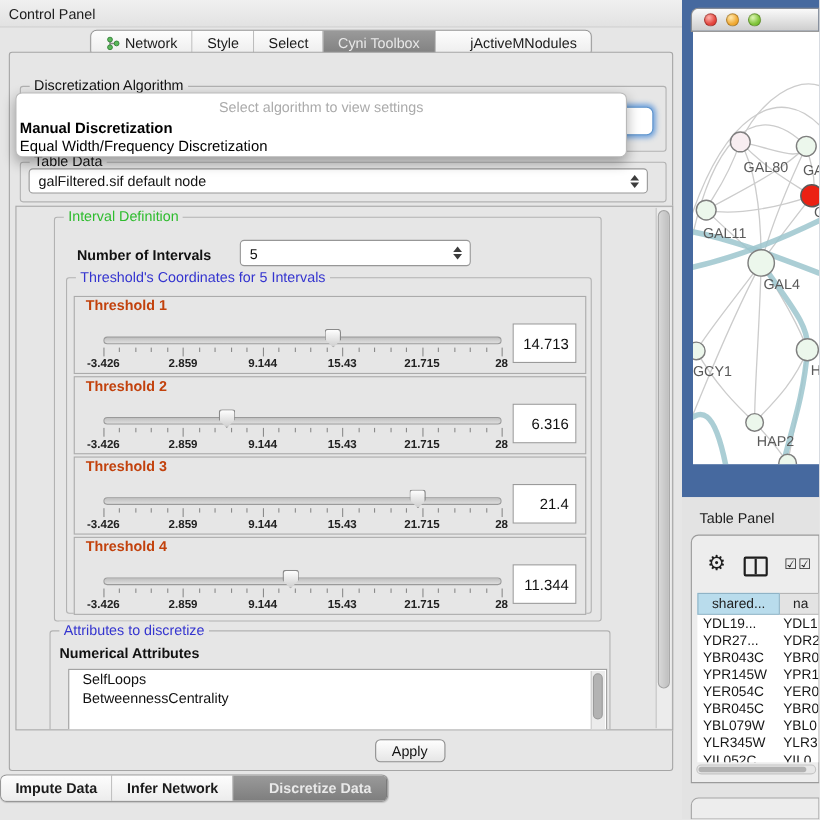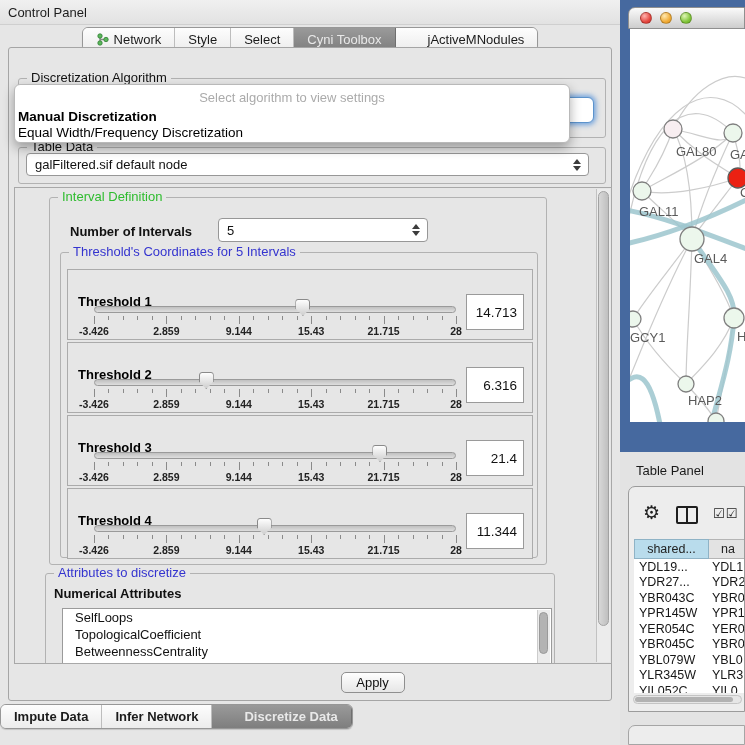--- a/index.html
+++ b/index.html
@@ -55,21 +55,21 @@
     border:1px solid #a8a8a8;background:#e6e6e6;overflow:hidden;}
   .vscroll{position:absolute;right:1px;top:1px;width:14px;height:473px;background:#ececec;
     border-left:1px solid #c2c2c2;}
   .vscroll .thumb{position:absolute;left:1px;top:2px;width:11px;height:92%;
     background:linear-gradient(90deg,#d8d8d8,#bfbfbf);border:1px solid #a2a2a2;border-radius:6px;}
 
   .bold-label{font-weight:bold;font-size:13px;color:#111;}
 
   .threshold-box{position:absolute;left:6px;width:466px;height:71px;border:1px solid #ababab;
     background:#e6e6e6;}
-  .t-label{position:absolute;left:10px;top:24px;font-weight:bold;font-size:13px;color:#000000;}
+  .t-label{position:absolute;left:10px;top:0;font-weight:bold;font-size:13px;color:#c2410c;}
   .t-track{position:absolute;left:26px;top:36px;width:362px;height:7px;border:1px solid #9a9a9a;
     border-radius:4px;background:linear-gradient(#c0c0c0,#dedede);}
   .t-thumb{position:absolute;top:29px;width:15px;height:17px;
     background:linear-gradient(#fefefe,#cfcfcf);border:1px solid #8a8a8a;border-radius:3px;
     clip-path:polygon(0 0,100% 0,100% 55%,50% 100%,0 55%);}
   .t-ticks{position:absolute;left:26px;top:46px;width:362px;height:9px;}
   .t-ticks i{position:absolute;top:0;width:1px;background:#8a8a8a;}
   .t-ticklabels{position:absolute;left:26px;top:55px;width:362px;height:12px;}
   .t-ticklabels span{position:absolute;transform:translateX(-50%);font-size:10.5px;
     font-weight:bold;color:#222;white-space:nowrap;}
@@ -385,21 +385,20 @@
     </div>
 
     <div class="groupbox" style="left:30px;top:385px;width:510px;height:130px;">
       <span class="legend blue">Attributes to discretize</span>
       <span class="bold-label" style="position:absolute;left:8px;top:12px;">Numerical Attributes</span>
       <div class="attr-list" style="left:16px;top:34px;width:490px;height:62px;" id="attr-list">
         <div class="attr-scroll">
             <div class="thumb"></div>
           </div>
       <div class="attr-item">SelfLoops</div>
-          <div class="attr-item">TopologicalCoefficient</div>
           <div class="attr-item">BetweennessCentrality</div>
         </div>
     </div>
 
     <div class="vscroll">
         <div class="thumb"></div>
       </div>
   </div>
 
   <div class="apply-btn">Apply</div>

